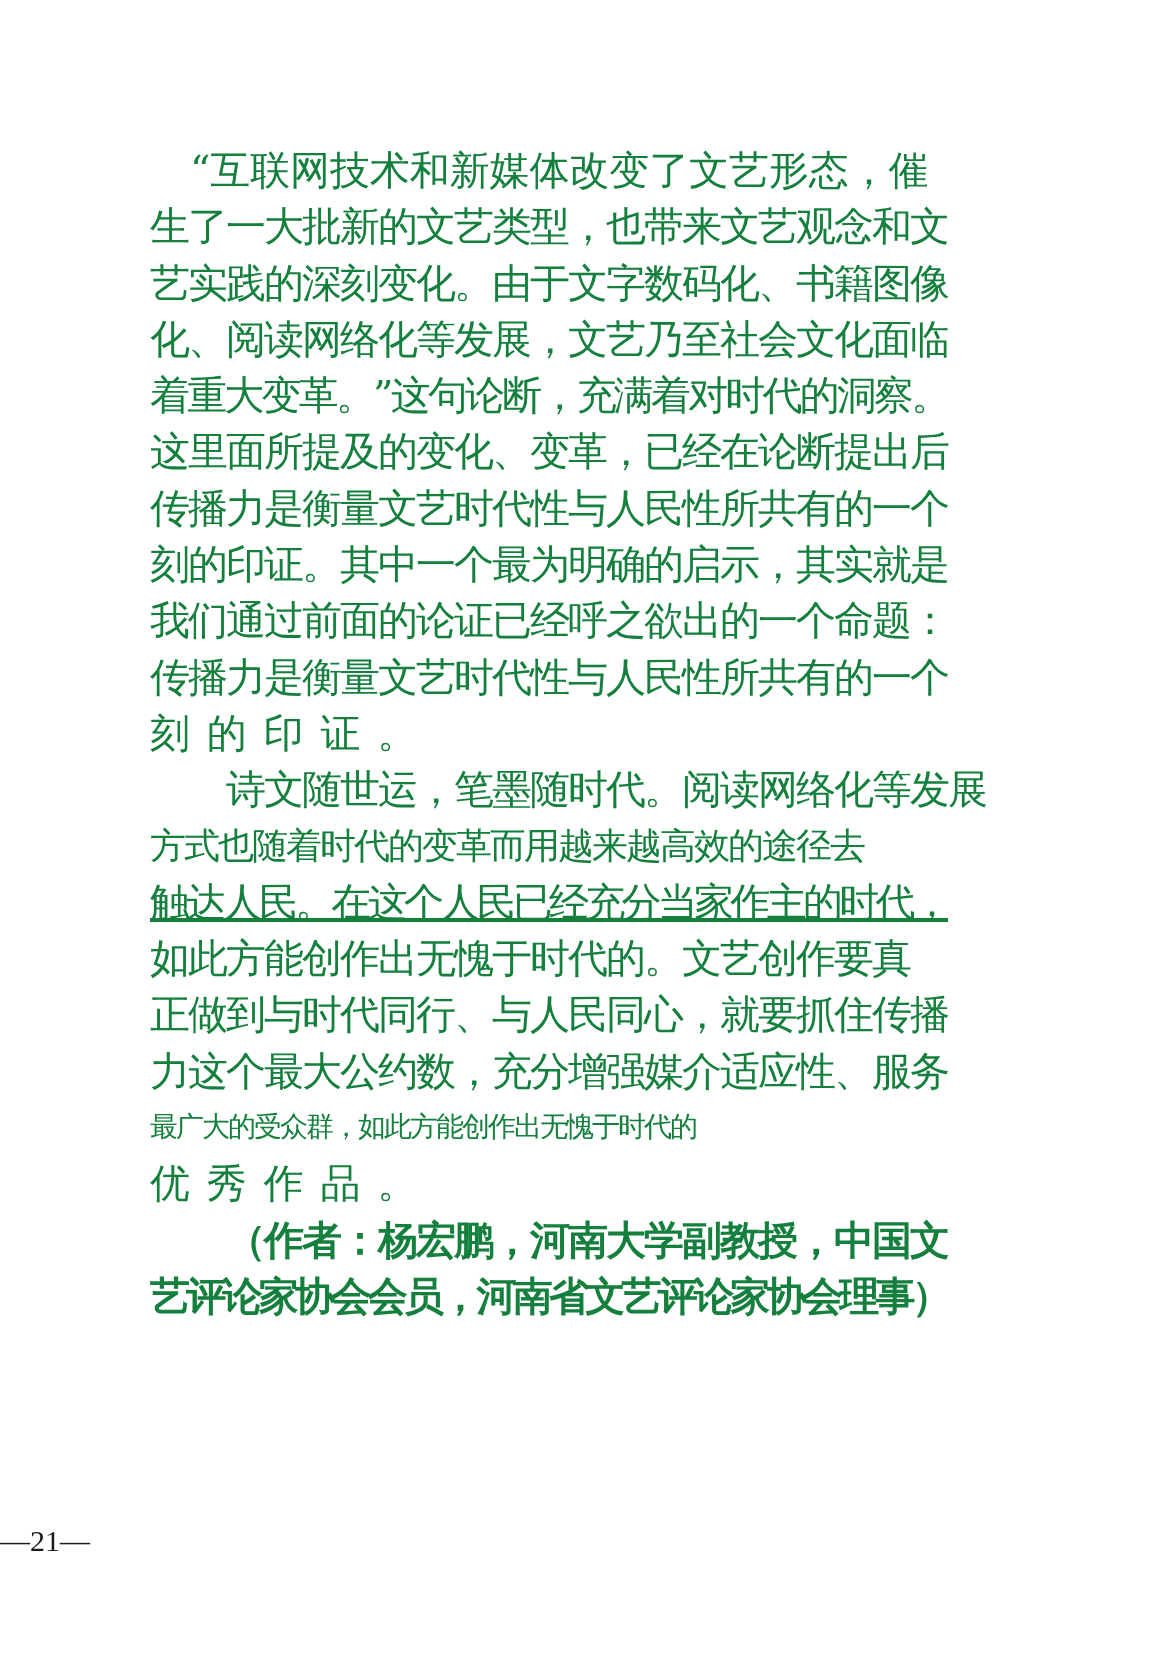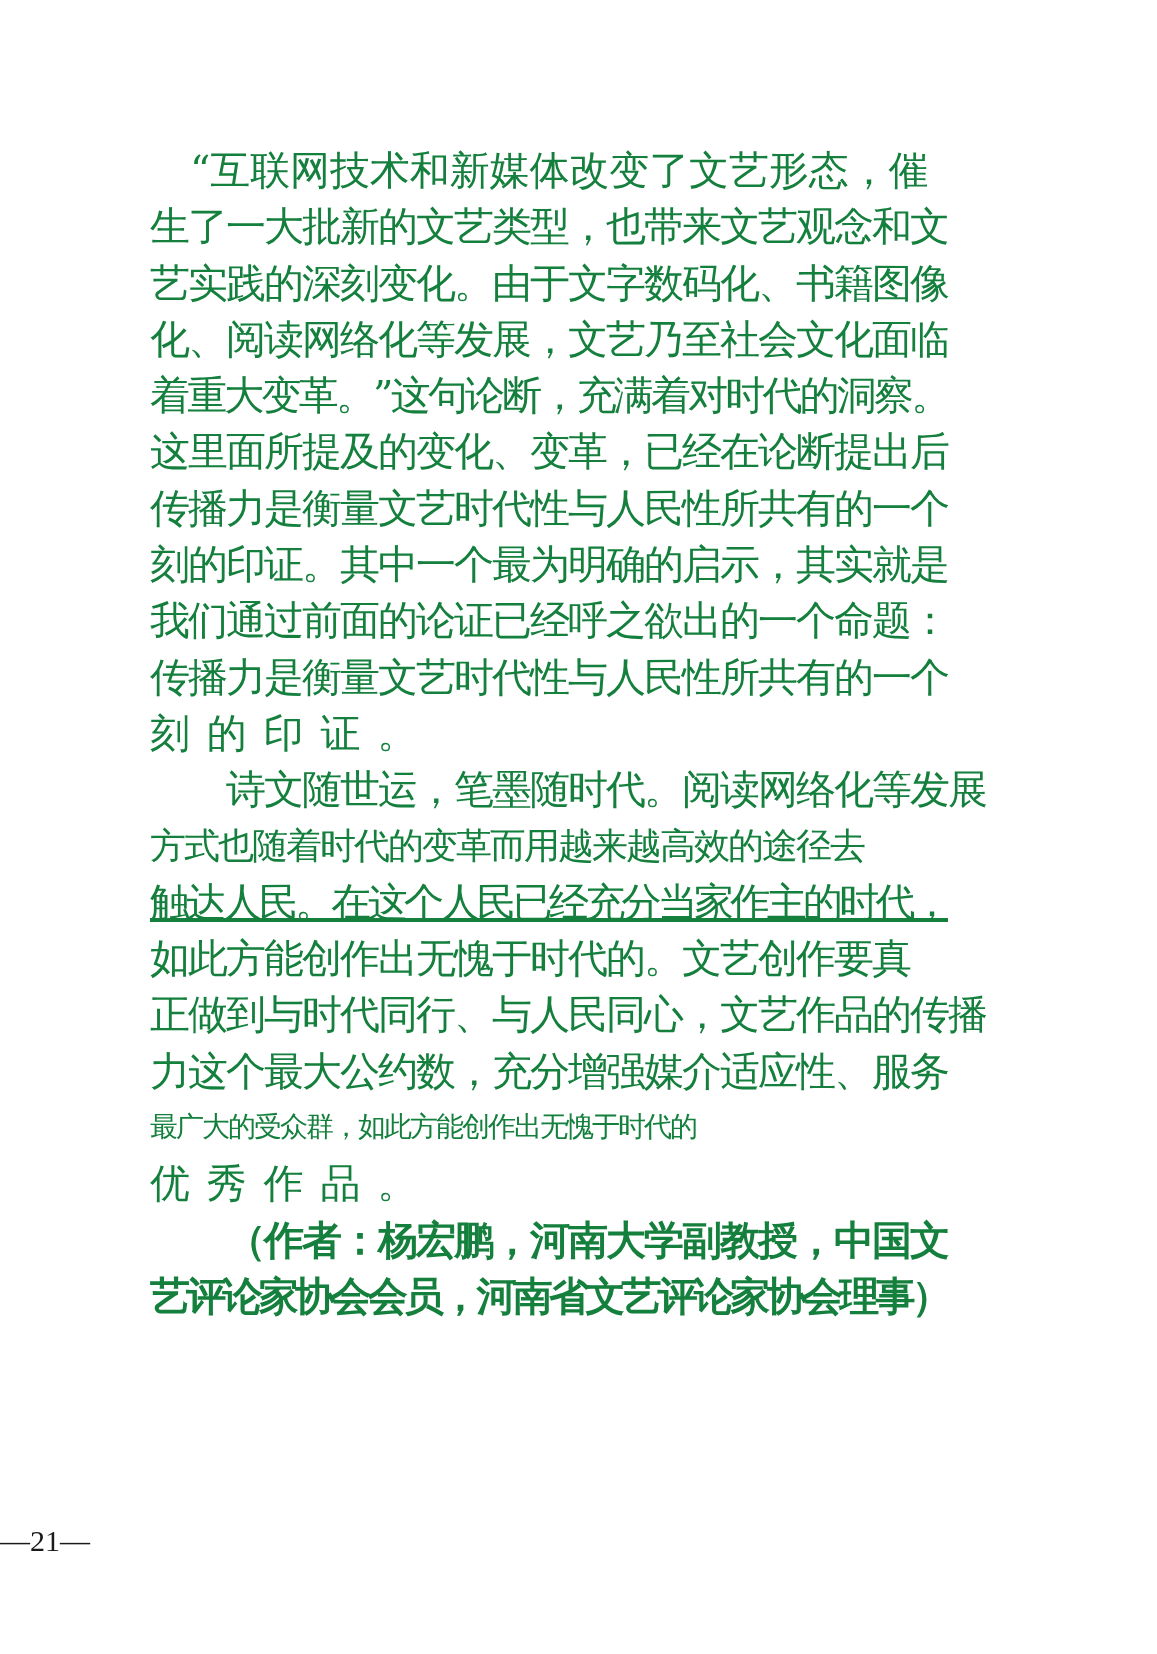--- a/index.html
+++ b/index.html
@@ -33,21 +33,21 @@
       <div class="line" style="display: block; font-size: 40px; letter-spacing: -2px;">刻的印证。其中一个最为明确的启示，其实就是</div>
       <div class="line" style="display: block; font-size: 40px; letter-spacing: -2px;">我们通过前面的论证已经呼之欲出的一个命题：</div>
       <div class="line" style="display: block; font-size: 40px; letter-spacing: -2px;">传播力是衡量文艺时代性与人民性所共有的一个</div>
       <div class="line" style="display: block; letter-spacing: 16.8px;">刻的印证。</div>
     </div>
     <div>
       <div class="line" style="display: block; font-size: 40px; letter-spacing: -2px;">　　诗文随世运，笔墨随时代。阅读网络化等发展</div>
       <div class="line" style="display: block; font-size: 36px; letter-spacing: -2px;">方式也随着时代的变革而用越来越高效的途径去</div>
       <div class="line" style="display: block; font-size: 40px; letter-spacing: -3.72727px; text-decoration: underline;">触达人民。在这个人民已经充分当家作主的时代，</div>
       <div class="line" style="display: block; font-size: 40px; letter-spacing: -2px;">如此方能创作出无愧于时代的。文艺创作要真</div>
-      <div class="line" style="display: block; font-size: 40px; letter-spacing: -2px;">正做到与时代同行、与人民同心，文艺作品的传播</div>
+      <div class="line" style="display: block; font-size: 40px; letter-spacing: -2px;">正做到与时代同行、与人民同心，就要抓住传播</div>
       <div class="line" style="display: block; font-size: 40px; letter-spacing: -2px;">力这个最大公约数，充分增强媒介适应性、服务</div>
       <div class="line" style="display: block; font-size: 28px; letter-spacing: -2px;">最广大的受众群，如此方能创作出无愧于时代的</div>
       <div class="line" style="display: block; letter-spacing: 16.8px;">优秀作品。</div>
     </div>
     <div class="author">
       <div class="line" style="display: block; font-size: 40px; letter-spacing: -2px;">　　（作者：杨宏鹏，河南大学副教授，中国文</div>
       <div class="line" style="display: block; font-size: 40px; letter-spacing: -3.72727px;">艺评论家协会会员，河南省文艺评论家协会理事）</div>
     </div>
   </div>
   <div class="pagenum">—21—</div>

